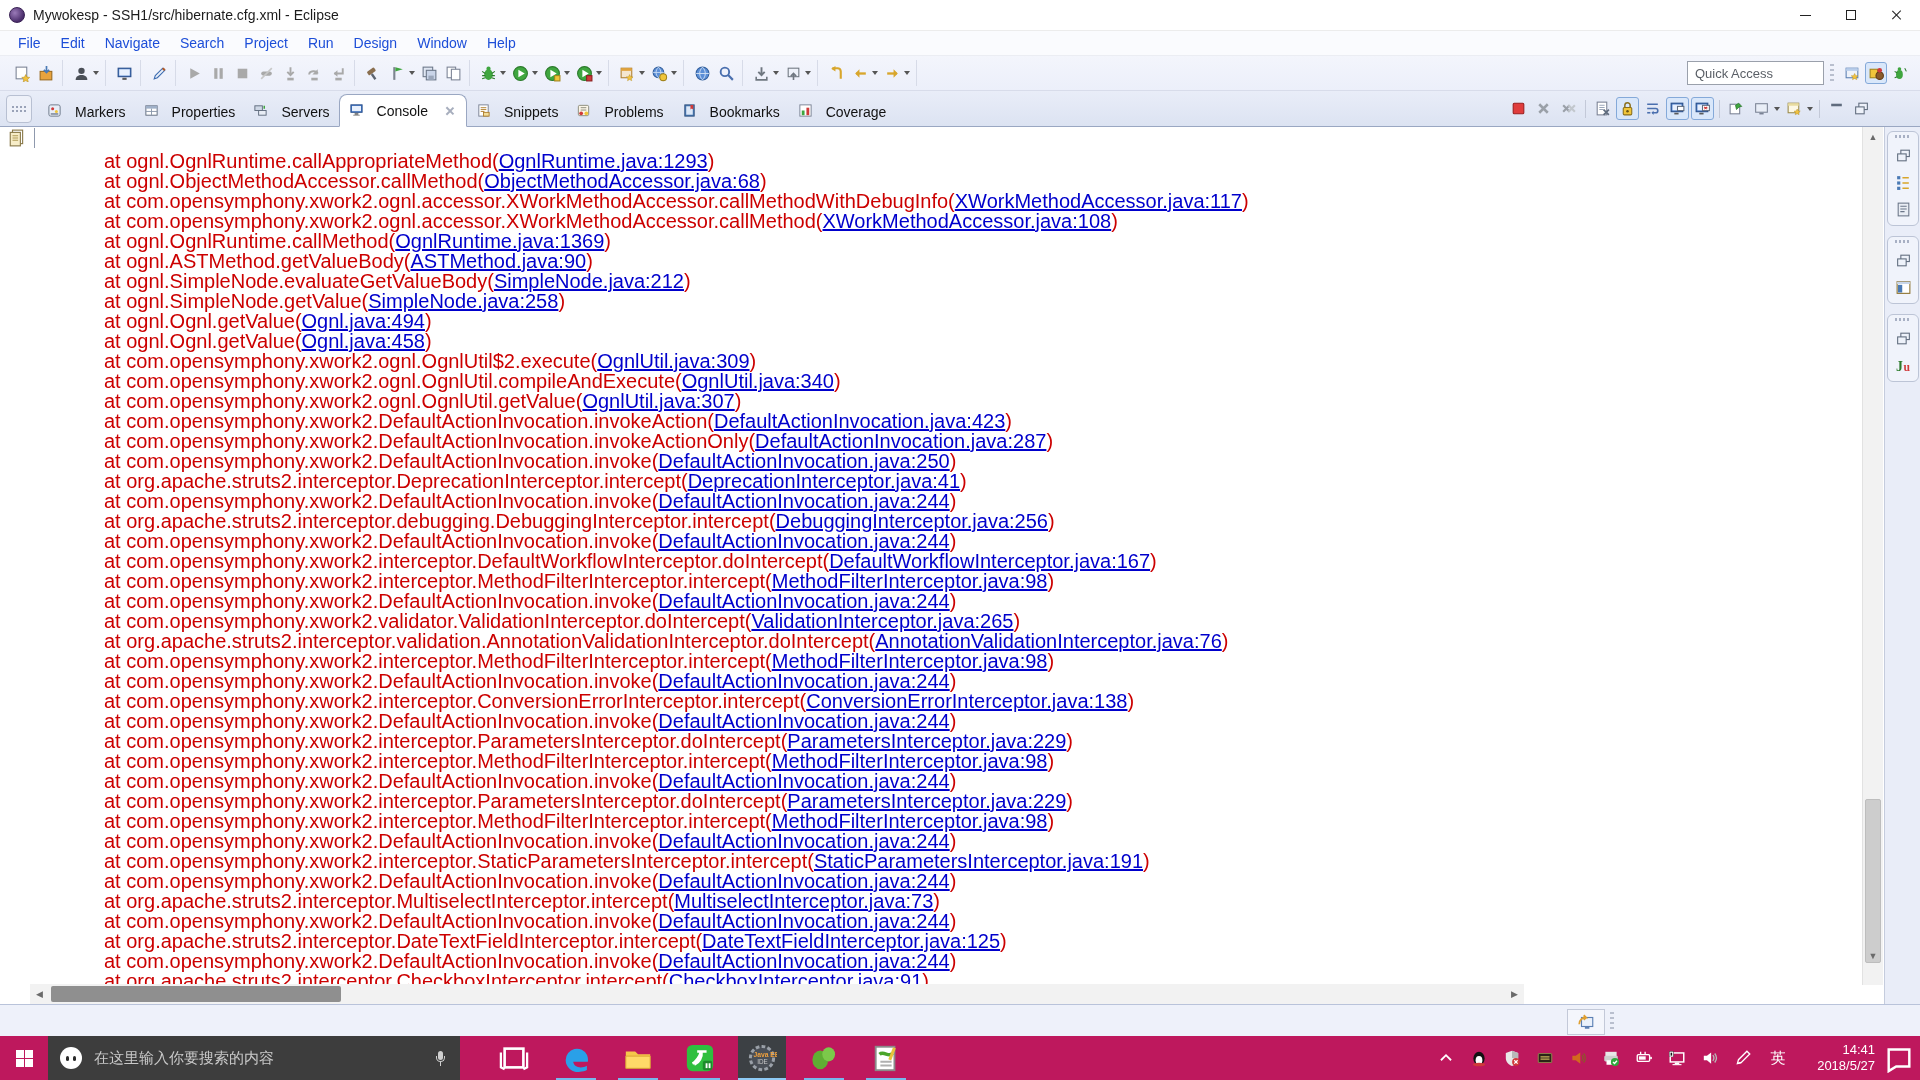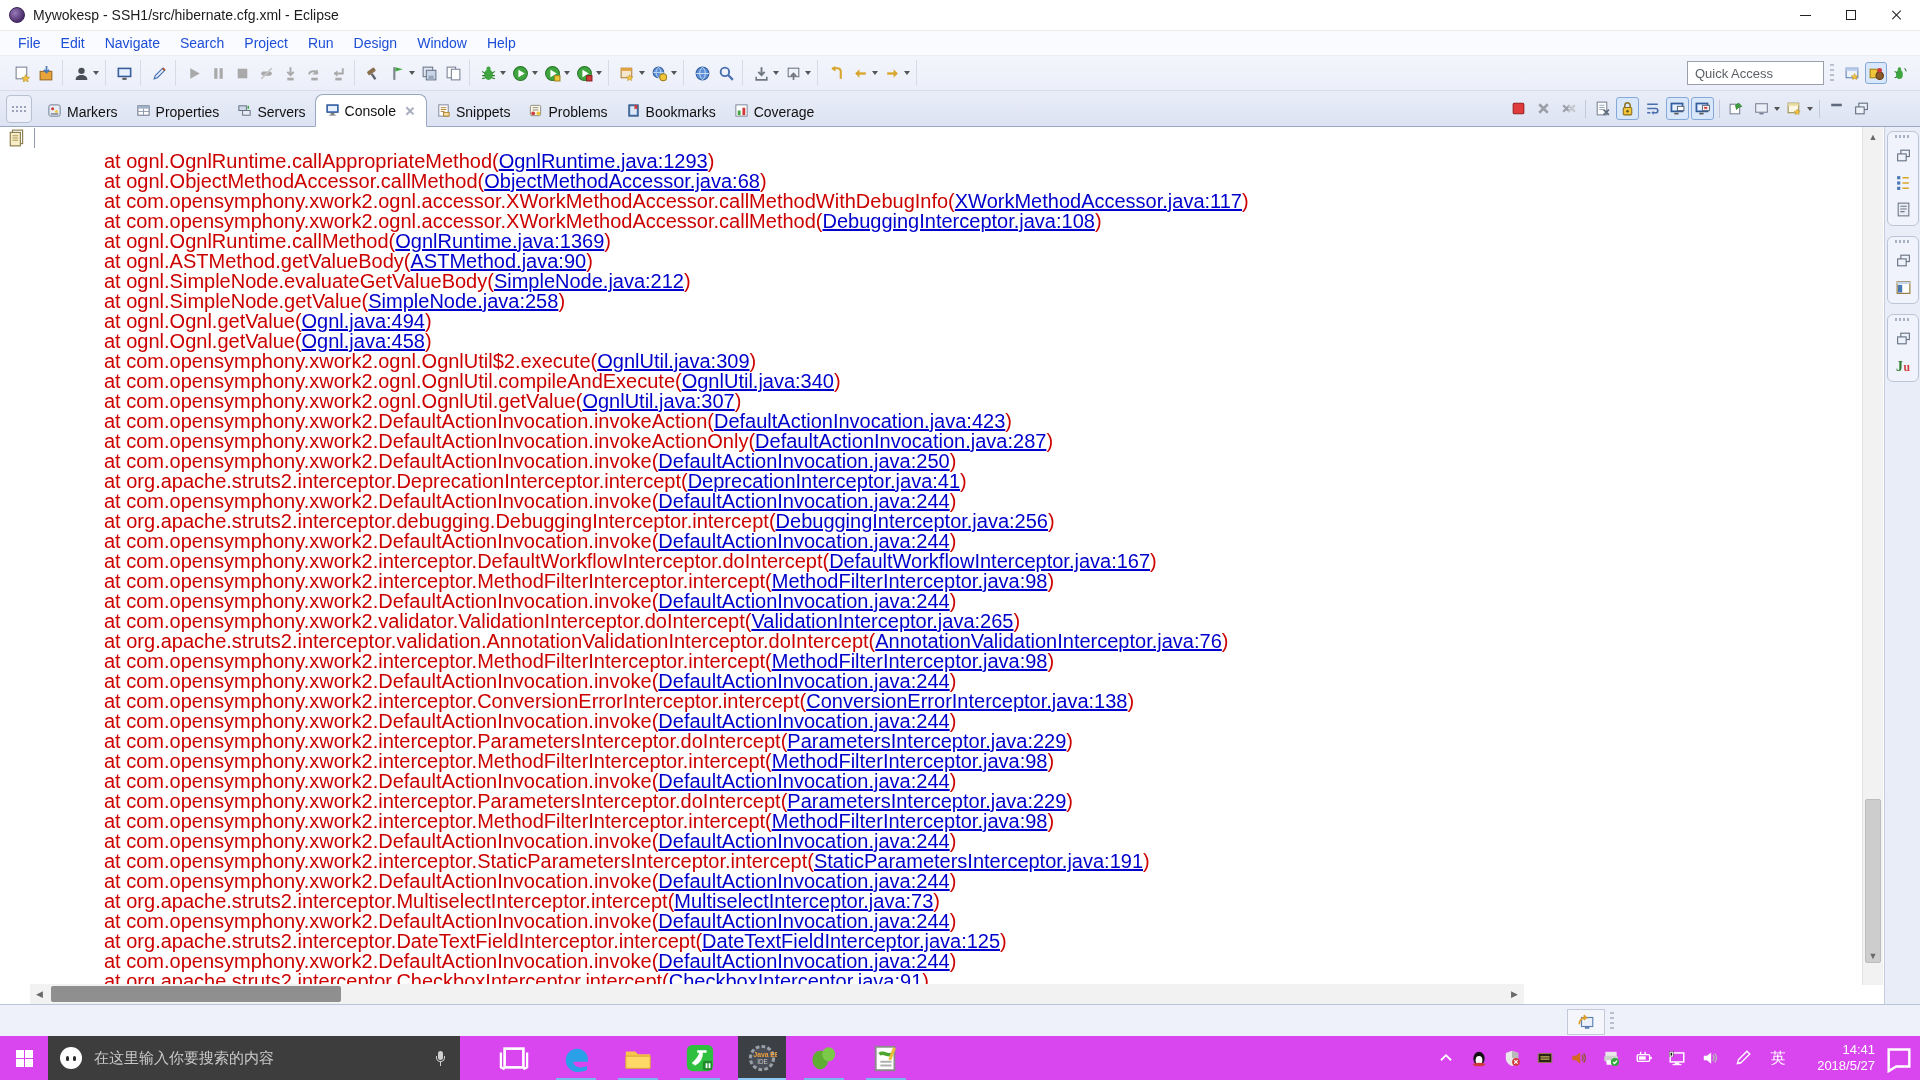--- a/index.html
+++ b/index.html
@@ -41,21 +41,21 @@
   .persp .tb-btn.active{background:#d9e7fa;border:1px solid #84a9d9;box-sizing:border-box}
 
   
   .tabrow{top:91px;height:35px;background:linear-gradient(#e9edf8,#dce3f2);border-bottom:1px solid #9aa7c2;
           display:flex;align-items:flex-end}
   .trim-box{width:24px;height:26px;margin:0 6px 3px 6px;border:1px solid #b8c0d2;border-radius:4px;background:#eef1f9;
             display:flex;flex-direction:column;align-items:center;justify-content:center;gap:2px}
   .trim-box i{display:block;width:14px;height:2px;
      background:repeating-linear-gradient(90deg,#9aa3b8 0 2px,transparent 2px 4px)}
   .tabs{display:flex;align-items:flex-end;height:100%}
-  .tab{display:flex;align-items:center;gap:5px;height:28px;padding:0 9px;font-size:14px;color:#111;
+  .tab{display:flex;align-items:center;gap:13px;height:28px;padding:0 9px;font-size:14px;color:#111;
        border-radius:8px 8px 0 0;position:relative}
   .tab svg{width:15px;height:15px}
   .tab.active{background:#fff;border:1px solid #9aa7c2;border-bottom:1px solid #fff;height:31px;margin-bottom:-1px;z-index:2}
   .tab-close{width:14px;height:14px;margin-left:2px;position:relative;opacity:.75}
   .tab-close:before,.tab-close:after{content:"";position:absolute;left:6px;top:2px;width:1.6px;height:10px;background:#8a93a8}
   .tab-close:before{transform:rotate(45deg)}.tab-close:after{transform:rotate(-45deg)}
   .cview-bar{margin-left:auto;display:flex;align-items:center;height:100%;padding-right:46px}
   .cv-btn{width:23px;height:23px;margin:0 1px;display:flex;align-items:center;justify-content:center;border-radius:3px;align-self:center}
   .cv-btn svg{width:17px;height:17px}
   .cv-btn.active{background:#d9e7fa;border:1px solid #84a9d9;box-sizing:border-box}
@@ -93,21 +93,21 @@
 
   
   .statusbar{top:1004px;height:32px;background:#eef1fa;border-top:1px solid #b9c3da}
   .sb-icon{position:absolute;left:1567px;top:4px;width:36px;height:24px;border:1px solid #c3c9d8;background:#f4f6fc;
            display:flex;align-items:center;justify-content:center}
   .sb-icon svg{width:18px;height:18px}
   .sb-dots{position:absolute;left:1610px;top:7px;width:4px;height:18px;
            background:repeating-linear-gradient(#b9bfce 0 2px,transparent 2px 5px)}
 
   
-  .taskbar{top:1036px;height:44px;background:#d946ef;display:flex;align-items:stretch}
+  .taskbar{top:1036px;height:44px;background:#be185d;display:flex;align-items:stretch}
   .tb-start{width:48px;display:flex;align-items:center;justify-content:center}
   .win-logo{display:grid;grid-template-columns:8px 8px;grid-template-rows:8px 8px;gap:1px}
   .win-logo i{background:#fff;display:block}
   .searchbox{width:412px;background:#3d3d3d;display:flex;align-items:center;color:#c9c9c9}
   .cortana{width:22px;height:22px;border-radius:50%;background:#fff;margin:0 12px 0 12px;position:relative}
   .cortana:before,.cortana:after{content:"";position:absolute;top:9px;width:3px;height:5px;background:#2b2b2b;border-radius:2px}
   .cortana:before{left:6px}.cortana:after{right:6px}
   .search-text{font-size:15px;flex:1}
   .mic{width:11px;height:15px;margin-right:14px;position:relative}
   .mic b{position:absolute;left:3px;top:0;width:5px;height:9px;border-radius:3px;background:#cfcfcf}
@@ -581,21 +581,21 @@
           <rect x="2" y="3" width="9" height="12" fill="#f7edc8" stroke="#8a7a4a"></rect>
           <path d="M4 6h5M4 8h5M4 10h5" stroke="#b09a55" stroke-width="1"></path>
         </svg>
     </span>
     <span class="ch-sep"></span>
   </div>
   <div class="clines" id="clines">
       <div class="cline"><span>at ognl.OgnlRuntime.callAppropriateMethod(</span><span class="clink">OgnlRuntime.java:1293</span><span>)</span></div>
       <div class="cline"><span>at ognl.ObjectMethodAccessor.callMethod(</span><span class="clink">ObjectMethodAccessor.java:68</span><span>)</span></div>
       <div class="cline"><span>at com.opensymphony.xwork2.ognl.accessor.XWorkMethodAccessor.callMethodWithDebugInfo(</span><span class="clink">XWorkMethodAccessor.java:117</span><span>)</span></div>
-      <div class="cline"><span>at com.opensymphony.xwork2.ognl.accessor.XWorkMethodAccessor.callMethod(</span><span class="clink">DebuggingInterceptor.java:108</span><span>)</span></div>
+      <div class="cline"><span>at com.opensymphony.xwork2.ognl.accessor.XWorkMethodAccessor.callMethod(</span><span class="clink">XWorkMethodAccessor.java:108</span><span>)</span></div>
       <div class="cline"><span>at ognl.OgnlRuntime.callMethod(</span><span class="clink">OgnlRuntime.java:1369</span><span>)</span></div>
       <div class="cline"><span>at ognl.ASTMethod.getValueBody(</span><span class="clink">ASTMethod.java:90</span><span>)</span></div>
       <div class="cline"><span>at ognl.SimpleNode.evaluateGetValueBody(</span><span class="clink">SimpleNode.java:212</span><span>)</span></div>
       <div class="cline"><span>at ognl.SimpleNode.getValue(</span><span class="clink">SimpleNode.java:258</span><span>)</span></div>
       <div class="cline"><span>at ognl.Ognl.getValue(</span><span class="clink">Ognl.java:494</span><span>)</span></div>
       <div class="cline"><span>at ognl.Ognl.getValue(</span><span class="clink">Ognl.java:458</span><span>)</span></div>
       <div class="cline"><span>at com.opensymphony.xwork2.ognl.OgnlUtil$2.execute(</span><span class="clink">OgnlUtil.java:309</span><span>)</span></div>
       <div class="cline"><span>at com.opensymphony.xwork2.ognl.OgnlUtil.compileAndExecute(</span><span class="clink">OgnlUtil.java:340</span><span>)</span></div>
       <div class="cline"><span>at com.opensymphony.xwork2.ognl.OgnlUtil.getValue(</span><span class="clink">OgnlUtil.java:307</span><span>)</span></div>
       <div class="cline"><span>at com.opensymphony.xwork2.DefaultActionInvocation.invokeAction(</span><span class="clink">DefaultActionInvocation.java:423</span><span>)</span></div>

